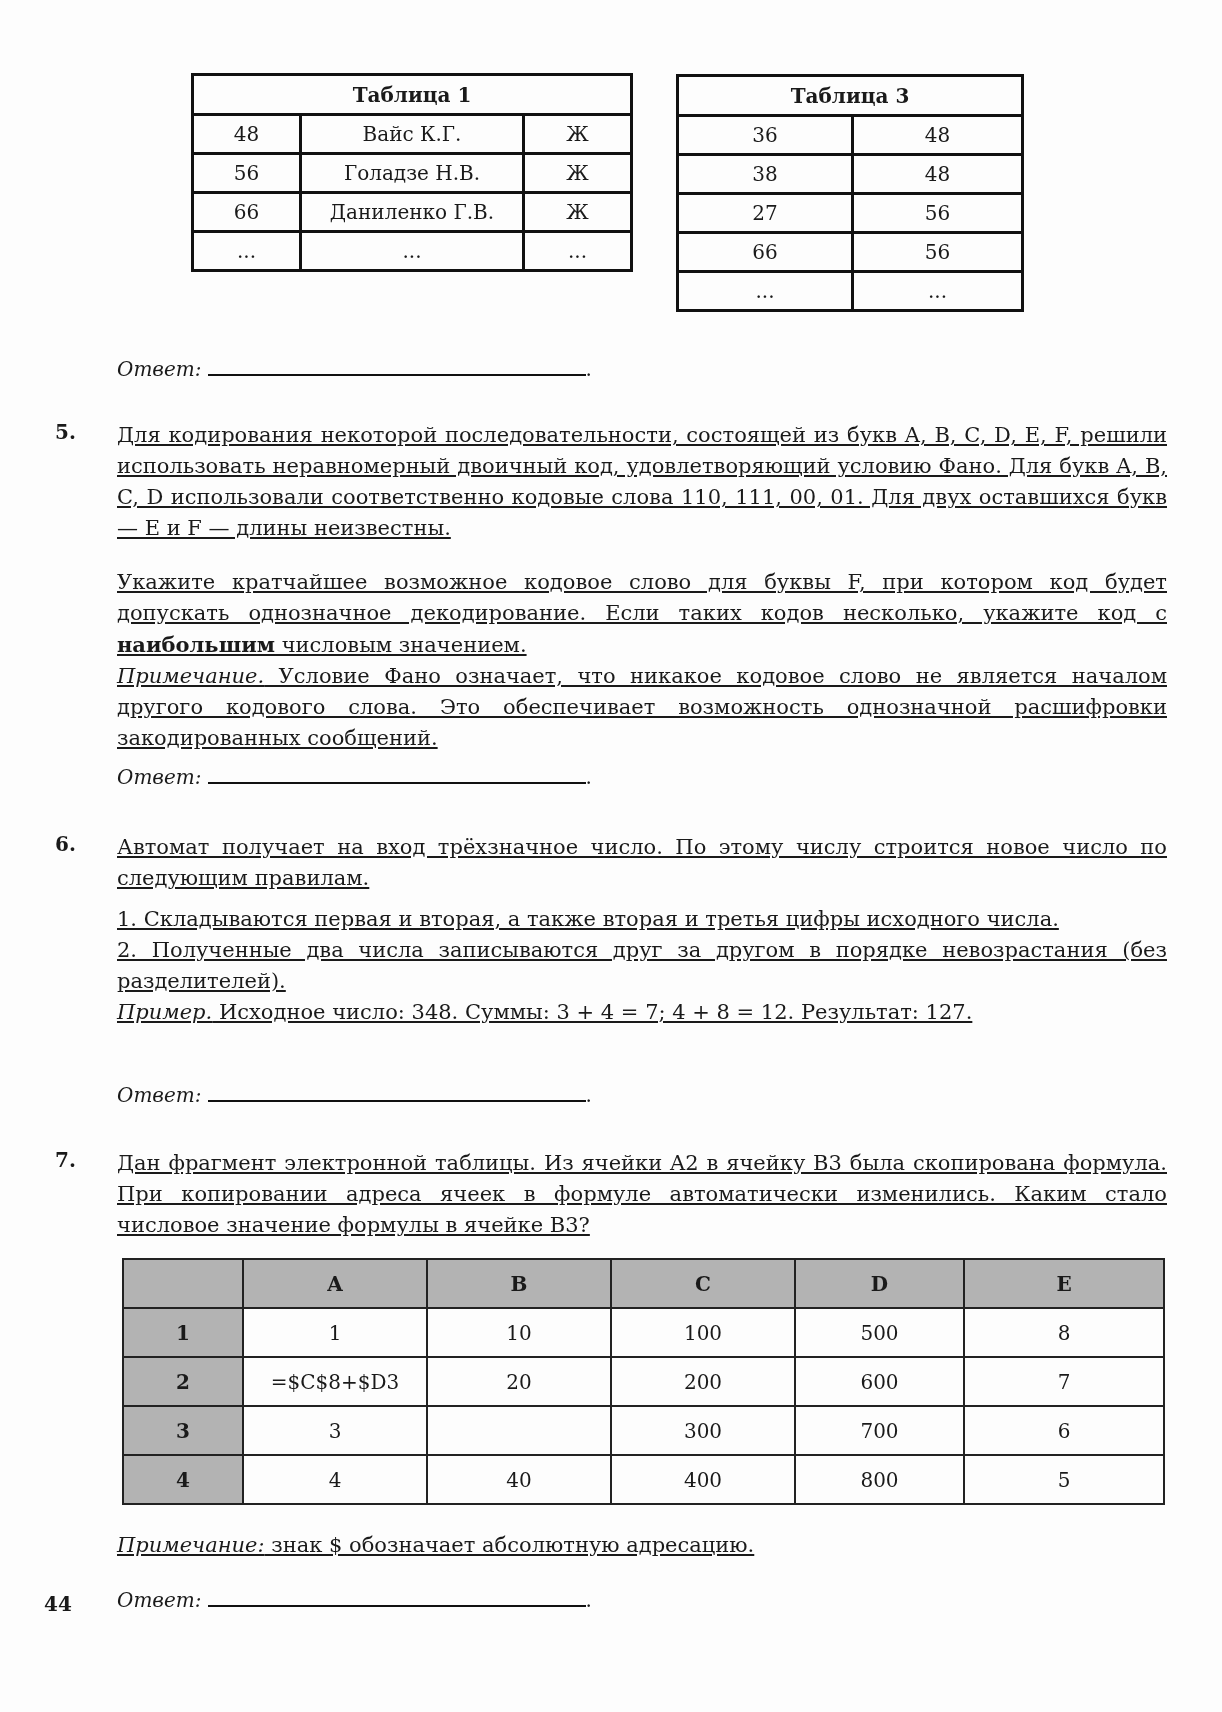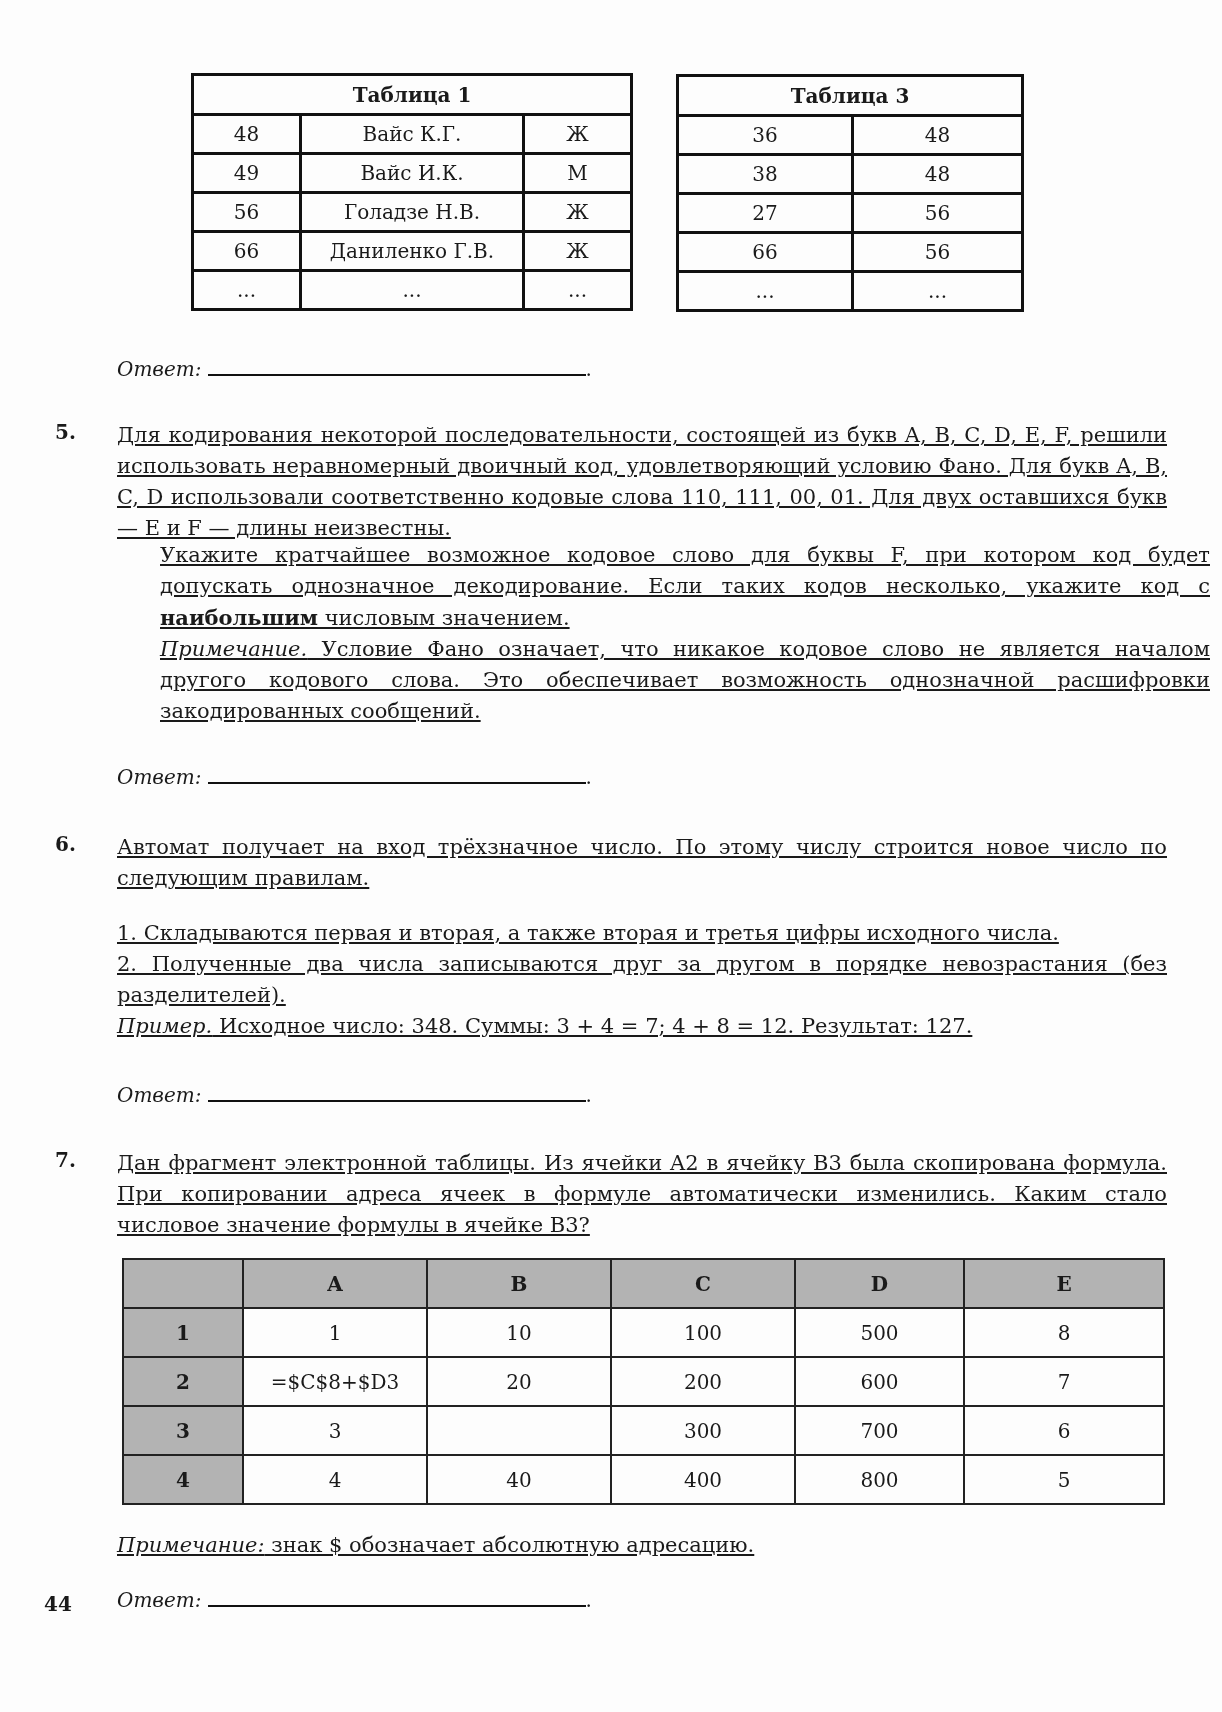--- a/index.html
+++ b/index.html
@@ -28,25 +28,20 @@
 
 <table class="t" style="left:191px; top:73px; width:442px;">
   <tbody>
       <tr>
         <td class="hdr" colspan="3">Таблица 1</td>
       </tr>
   <tr>
     <td style="width:105px">48</td>
     <td style="width:220px">Вайс К.Г.</td>
     <td>Ж</td>
-  </tr>
-  <tr>
-    <td>49</td>
-    <td>Вайс И.К.</td>
-    <td>М</td>
   </tr>
   <tr>
     <td>56</td>
     <td>Голадзе Н.В.</td>
     <td>Ж</td>
   </tr>
   <tr>
     <td>66</td>
     <td>Даниленко Г.В.</td>
     <td>Ж</td>
@@ -86,31 +81,31 @@
   </tr>
 </tbody>
   </table>
 
 <div class="answer" style="top:352px;">
   <span class="lbl">Ответ:</span><span class="line"></span><span>.</span>
 </div>
 
 <div class="num" style="top:420px;">5.</div>
 <div class="para" style="top:420px;">Для кодирования некоторой последовательности, состоящей из букв A, B, C, D, E, F, решили использовать неравномерный двоичный код, удовлетворяющий условию Фано. Для букв A, B, C, D использовали соответственно кодовые слова 110, 111, 00, 01. Для двух оставшихся букв — E и F — длины неизвестны.</div>
-<div class="para" style="top:540px;margin-left:43px;">
+<div class="para" style="top:567px;">
   <span>Укажите кратчайшее возможное кодовое слово для буквы F, при котором код будет допускать однозначное декодирование. Если таких кодов несколько, укажите код с </span><b>наибольшим</b><span> числовым значением.</span><br>
   <span class="ital">Примечание.</span><span> Условие Фано означает, что никакое кодовое слово не является началом другого кодового слова. Это обеспечивает возможность однозначной расшифровки закодированных сообщений.</span>
 </div>
 <div class="answer" style="top:760px;">
   <span class="lbl">Ответ:</span><span class="line"></span><span>.</span>
 </div>
 
 <div class="num" style="top:832px;">6.</div>
 <div class="para" style="top:832px;">Автомат получает на вход трёхзначное число. По этому числу строится новое число по следующим правилам.</div>
-<div class="para" style="top:904px;margin-top:14px;">
+<div class="para" style="top:904px;">
   <div>1. Складываются первая и вторая, а также вторая и третья цифры исходного числа.</div>
   <div>2. Полученные два числа записываются друг за другом в порядке невозрастания (без разделителей).</div>
   <div><span class="ital">Пример.</span><span> Исходное число: 348. Суммы: 3 + 4 = 7; 4 + 8 = 12. Результат: 127.</span></div>
 </div>
 <div class="answer" style="top:1078px;">
   <span class="lbl">Ответ:</span><span class="line"></span><span>.</span>
 </div>
 
 <div class="num" style="top:1148px;">7.</div>
 <div class="para" style="top:1148px;">Дан фрагмент электронной таблицы. Из ячейки A2 в ячейку B3 была скопирована формула. При копировании адреса ячеек в формуле автоматически изменились. Каким стало числовое значение формулы в ячейке B3?</div>

